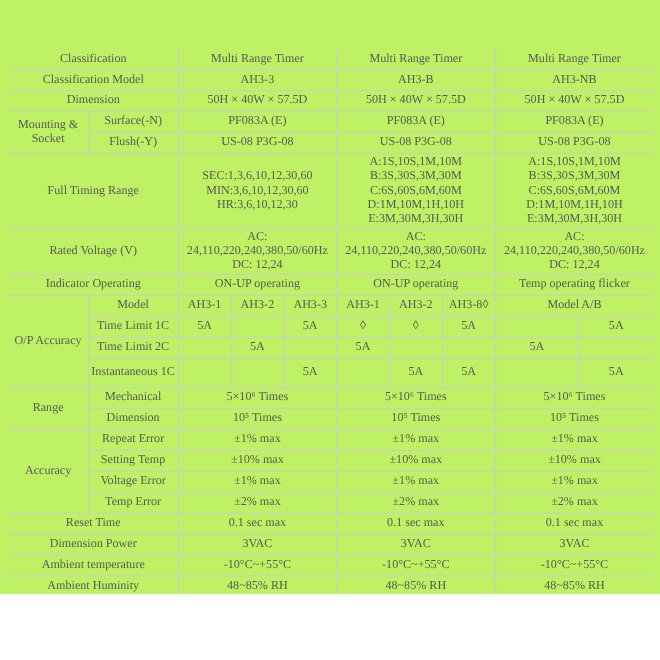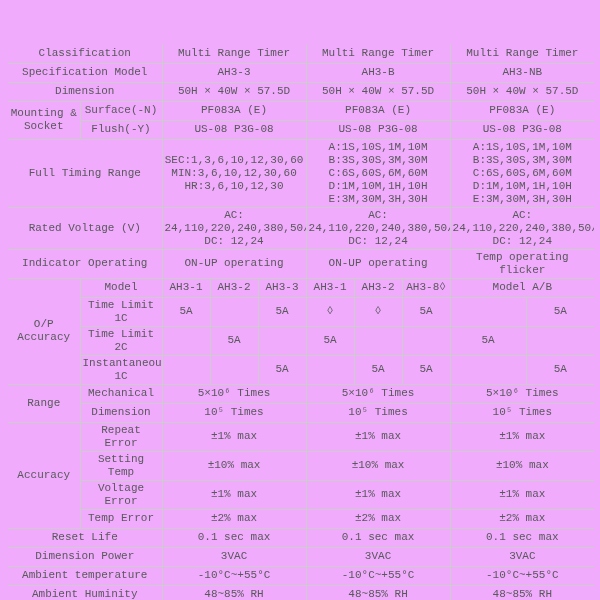--- a/index.html
+++ b/index.html
@@ -1,20 +1,20 @@
 <!DOCTYPE html>
 <html><head>
 <meta charset="utf-8">
 <style>
   html,body{margin:0;padding:0;background:#fff;}
   .page{
     position:relative;
-    width:600px;height:600px;
-    background:#f0abfc;
-    font-family:Liberation Mono, monospace;
+    width:600px;height:540px;
+    background:#bef264;
+    font-family:Liberation Serif, serif;
     overflow:hidden;
   }
   table.spec{
     position:absolute;
     left:8px;top:44px;
     width:584px;
     border-collapse:collapse;
     table-layout:fixed;
     font-size:11px;
     color:#58595b;
@@ -58,21 +58,21 @@
 
     <tbody>
         <tr class="h-std">
       <td colspan="2">Classification</td>
       <td colspan="3" class="left">Multi Range Timer</td>
       <td colspan="3" class="left">Multi Range Timer</td>
       <td colspan="2" class="left">Multi Range Timer</td>
     </tr>
 
     <tr class="h-std">
-      <td colspan="2">Specification Model</td>
+      <td colspan="2">Classification Model</td>
       <td colspan="3">AH3-3</td>
       <td colspan="3">AH3-B</td>
       <td colspan="2">AH3-NB</td>
     </tr>
 
     <tr class="h-std">
       <td colspan="2">Dimension</td>
       <td colspan="3">50H × 40W × 57.5D</td>
       <td colspan="3">50H × 40W × 57.5D</td>
       <td colspan="2">50H × 40W × 57.5D</td>
@@ -216,21 +216,21 @@
     </tr>
 
     <tr class="h-std">
       <td>Temp Error</td>
       <td colspan="3">±2% max</td>
       <td colspan="3">±2% max</td>
       <td colspan="2">±2% max</td>
     </tr>
 
     <tr class="h-std">
-      <td colspan="2">Reset Life</td>
+      <td colspan="2">Reset Time</td>
       <td colspan="3">0.1 sec max</td>
       <td colspan="3">0.1 sec max</td>
       <td colspan="2">0.1 sec max</td>
     </tr>
 
     <tr class="h-std">
       <td colspan="2">Dimension Power</td>
       <td colspan="3">3VAC</td>
       <td colspan="3">3VAC</td>
       <td colspan="2">3VAC</td>

